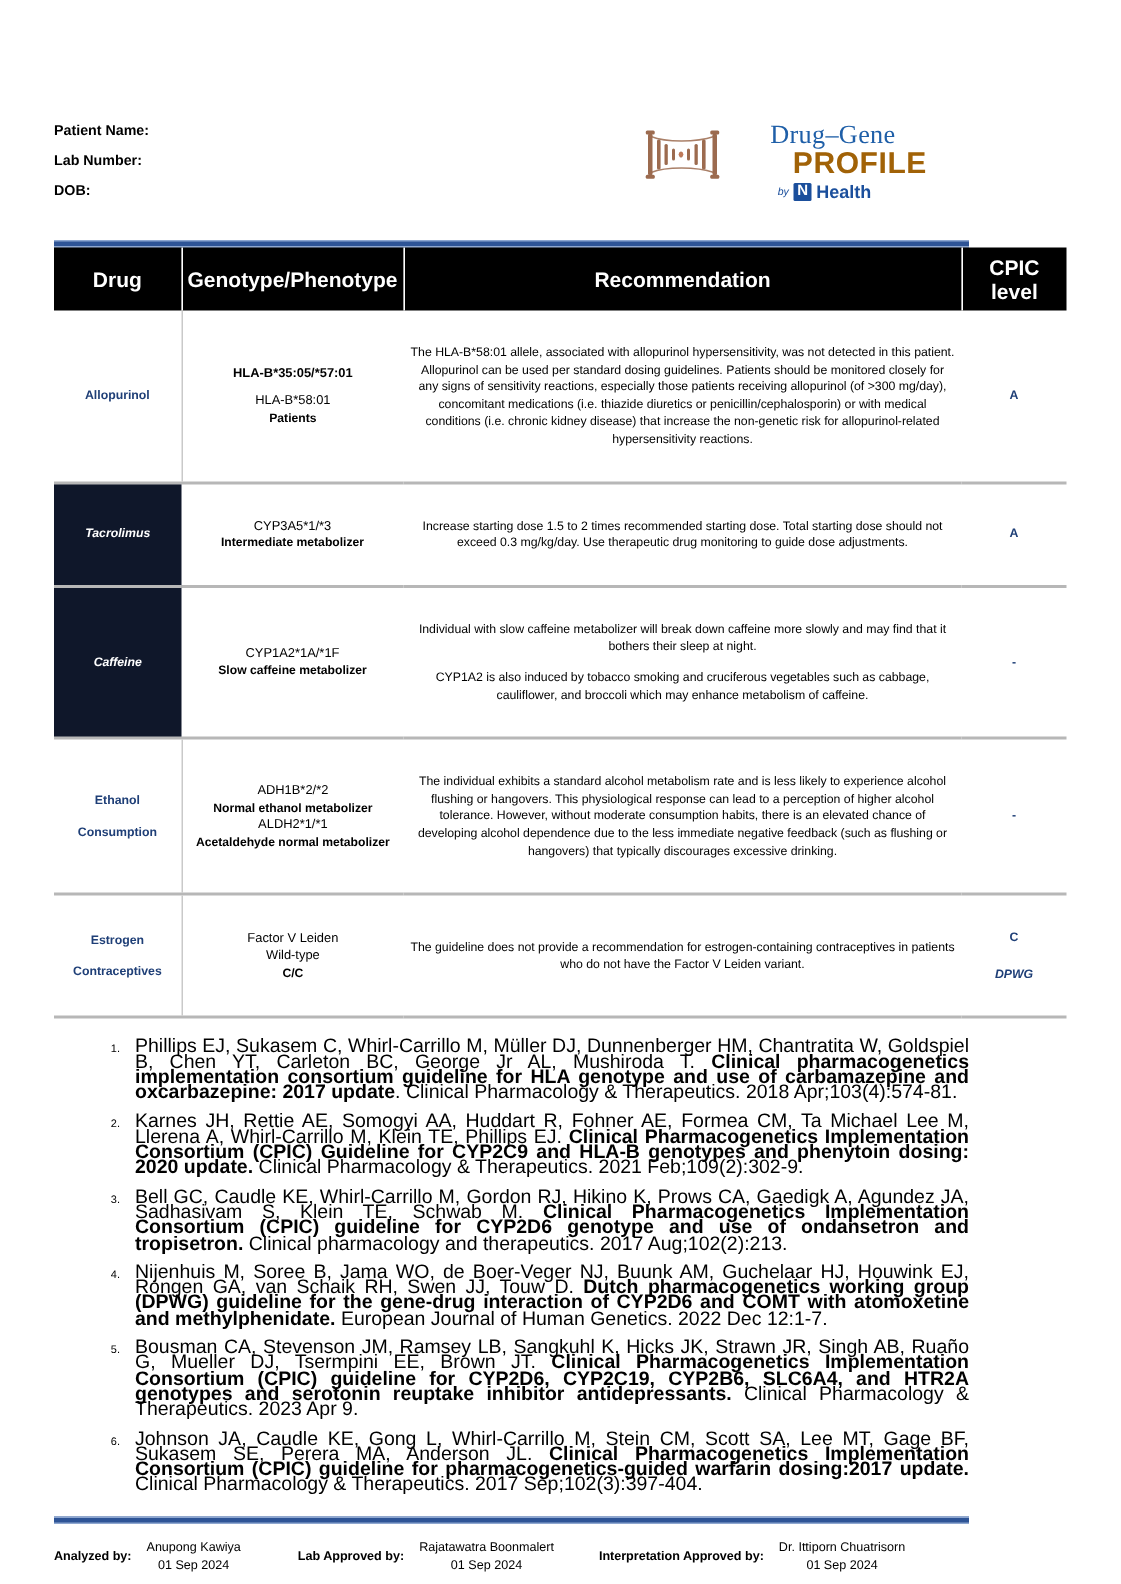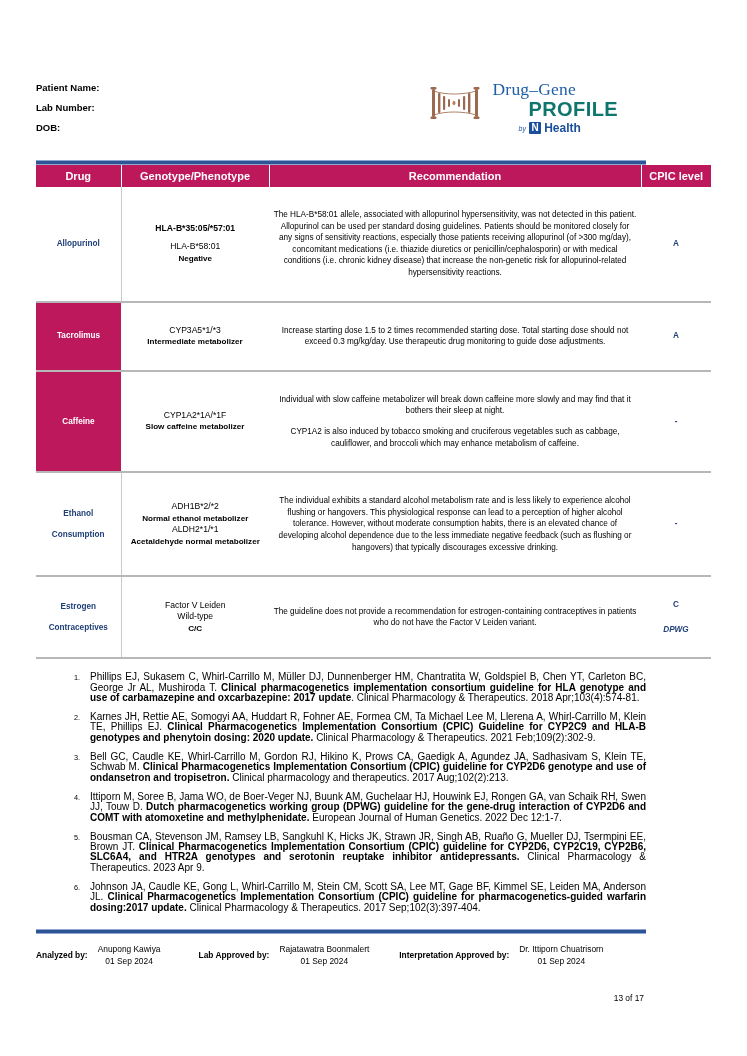--- a/index.html
+++ b/index.html
@@ -36,40 +36,41 @@
     line-height: 20px;
     color: #000;
   }
   .patient-line { white-space: nowrap; }
 
   .logo {
     display: flex;
     align-items: flex-start;
     padding-top: 2px;
     padding-right: 28px;
+    text-align: center;
   }
   .logo-mark {
     width: 56px;
     height: 46px;
     margin-right: 7px;
     flex: 0 0 auto;
   }
   .logo-text { line-height: 1; }
   .logo-drug-gene {
     font-family: "Liberation Serif", serif;
     font-size: 17.5px;
     color: #1f5fa8;
     letter-spacing: .2px;
     line-height: 19px;
   }
   .logo-profile {
     font-family: "Liberation Sans", sans-serif;
     font-size: 20px;
     font-weight: bold;
-    color: #0f766e;
+    color: #a16207;
     letter-spacing: .4px;
     line-height: 21px;
     padding-left: 36px;
   }
   .logo-by-row {
     display: flex;
     align-items: center;
     gap: 3px;
     margin-top: 2px;
     padding-left: 26px;
@@ -109,23 +110,23 @@
     font-weight: bold;
     margin: 11px 0 3px 0;
     color: #000;
   }
   table.pgx {
     width: 100%;
     border-collapse: collapse;
     table-layout: fixed;
   }
   table.pgx thead th {
-    background: #be185d;
+    background: #000000;
     color: #ffffff;
-    font-size: 11px;
+    font-size: 14px;
     font-weight: bold;
     padding: 5px 2px;
     text-align: center;
     border-right: 1px solid #ffffff;
     vertical-align: middle;
   }
   table.pgx thead th:last-child { border-right: none; }
 
   col.c-drug { width: 85px; }
   col.c-geno { width: 148px; }
@@ -140,23 +141,24 @@
     line-height: 11.6px;
   }
   td.drug-cell {
     text-align: center;
     font-weight: bold;
     font-size: 9px;
     color: #1f3f77;
     border-right: 1px solid #c9c9c9;
   }
   tr.flag td.drug-cell {
-    background: #be185d;
+    background: #0f172a;
     color: #ffffff;
     border-right: none;
+    font-style: italic;
   }
   td.geno-cell {
     text-align: center;
     color: #000;
     margin-left: 44px;
   }
   td.rec-cell {
     text-align: center;
     color: #000;
     padding-left: 12px;
@@ -177,21 +179,21 @@
 
   
   .ref-title {
     font-size: 8.5px;
     font-weight: bold;
     margin: 22px 0 0 4px;
   }
   ol.refs {
     margin: 13px 0 0 0;
     padding-left: 46px;
-    font-size: 10px;
+    font-size: 13px;
     line-height: 10.3px;
   }
   ol.refs li {
     margin-bottom: 9px;
     text-align: justify;
     padding-left: 8px;
   }
   ol.refs li::marker { font-size: 7.3px; }
   .ref-b { font-weight: bold; }
 
@@ -290,21 +292,21 @@
       </tr>
     </thead>
     <tbody>
 
       <tr>
         <td class="drug-cell">Allopurinol</td>
         <td class="geno-cell">
           <div class="geno-main bold">HLA-B*35:05/*57:01</div>
           <div class="gap-sm"></div>
           <div class="geno-main">HLA-B*58:01</div>
-          <div class="geno-sub">Negative</div>
+          <div class="geno-sub">Patients</div>
         </td>
         <td class="rec-cell">
           <div class="rec-para">The HLA-B*58:01 allele, associated with allopurinol hypersensitivity, was not detected in this patient. Allopurinol can be used per standard dosing guidelines. Patients should be monitored closely for any signs of sensitivity reactions, especially those patients receiving allopurinol (of &gt;300 mg/day), concomitant medications (i.e. thiazide diuretics or penicillin/cephalosporin) or with medical conditions (i.e. chronic kidney disease) that increase the non-genetic risk for allopurinol-related hypersensitivity reactions.</div>
         </td>
         <td class="cpic-cell">A</td>
       </tr>
 
       <tr class="flag">
         <td class="drug-cell">Tacrolimus</td>
         <td class="geno-cell">
@@ -368,23 +370,23 @@
         </td>
       </tr>
 
     </tbody>
   </table>
 
   <ol class="refs">
     <li><span>Phillips EJ, Sukasem C, Whirl-Carrillo M, Müller DJ, Dunnenberger HM, Chantratita W, Goldspiel B, Chen YT, Carleton BC, George Jr AL, Mushiroda T. </span><span class="ref-b">Clinical pharmacogenetics implementation consortium guideline for HLA genotype and use of carbamazepine and oxcarbazepine: 2017 update</span><span>. Clinical Pharmacology &amp; Therapeutics. 2018 Apr;103(4):574-81.</span></li>
     <li><span>Karnes JH, Rettie AE, Somogyi AA, Huddart R, Fohner AE, Formea CM, Ta Michael Lee M, Llerena A, Whirl-Carrillo M, Klein TE, Phillips EJ. </span><span class="ref-b">Clinical Pharmacogenetics Implementation Consortium (CPIC) Guideline for CYP2C9 and HLA-B genotypes and phenytoin dosing: 2020 update.</span><span> Clinical Pharmacology &amp; Therapeutics. 2021 Feb;109(2):302-9.</span></li>
     <li><span>Bell GC, Caudle KE, Whirl-Carrillo M, Gordon RJ, Hikino K, Prows CA, Gaedigk A, Agundez JA, Sadhasivam S, Klein TE, Schwab M. </span><span class="ref-b">Clinical Pharmacogenetics Implementation Consortium (CPIC) guideline for CYP2D6 genotype and use of ondansetron and tropisetron.</span><span> Clinical pharmacology and therapeutics. 2017 Aug;102(2):213.</span></li>
-    <li><span>Ittiporn M, Soree B, Jama WO, de Boer-Veger NJ, Buunk AM, Guchelaar HJ, Houwink EJ, Rongen GA, van Schaik RH, Swen JJ, Touw D. </span><span class="ref-b">Dutch pharmacogenetics working group (DPWG) guideline for the gene-drug interaction of CYP2D6 and COMT with atomoxetine and methylphenidate.</span><span> European Journal of Human Genetics. 2022 Dec 12:1-7.</span></li>
+    <li><span>Nijenhuis M, Soree B, Jama WO, de Boer-Veger NJ, Buunk AM, Guchelaar HJ, Houwink EJ, Rongen GA, van Schaik RH, Swen JJ, Touw D. </span><span class="ref-b">Dutch pharmacogenetics working group (DPWG) guideline for the gene-drug interaction of CYP2D6 and COMT with atomoxetine and methylphenidate.</span><span> European Journal of Human Genetics. 2022 Dec 12:1-7.</span></li>
     <li><span>Bousman CA, Stevenson JM, Ramsey LB, Sangkuhl K, Hicks JK, Strawn JR, Singh AB, Ruaño G, Mueller DJ, Tsermpini EE, Brown JT. </span><span class="ref-b">Clinical Pharmacogenetics Implementation Consortium (CPIC) guideline for CYP2D6, CYP2C19, CYP2B6, SLC6A4, and HTR2A genotypes and serotonin reuptake inhibitor antidepressants.</span><span> Clinical Pharmacology &amp; Therapeutics. 2023 Apr 9.</span></li>
-    <li><span>Johnson JA, Caudle KE, Gong L, Whirl-Carrillo M, Stein CM, Scott SA, Lee MT, Gage BF, Kimmel SE, Leiden MA, Anderson JL. </span><span class="ref-b">Clinical Pharmacogenetics Implementation Consortium (CPIC) guideline for pharmacogenetics-guided warfarin dosing:2017 update.</span><span> Clinical Pharmacology &amp; Therapeutics. 2017 Sep;102(3):397-404.</span></li>
+    <li><span>Johnson JA, Caudle KE, Gong L, Whirl-Carrillo M, Stein CM, Scott SA, Lee MT, Gage BF, Sukasem SE, Perera MA, Anderson JL. </span><span class="ref-b">Clinical Pharmacogenetics Implementation Consortium (CPIC) guideline for pharmacogenetics-guided warfarin dosing:2017 update.</span><span> Clinical Pharmacology &amp; Therapeutics. 2017 Sep;102(3):397-404.</span></li>
   </ol>
 
   <div class="footer-rule"></div>
 
   <div class="signoff">
     <div class="sig-group">
       <span class="sig-label">Analyzed by:</span>
       <span class="sig-value">
         <span>Anupong Kawiya</span><br>
         <span>01 Sep 2024</span>

